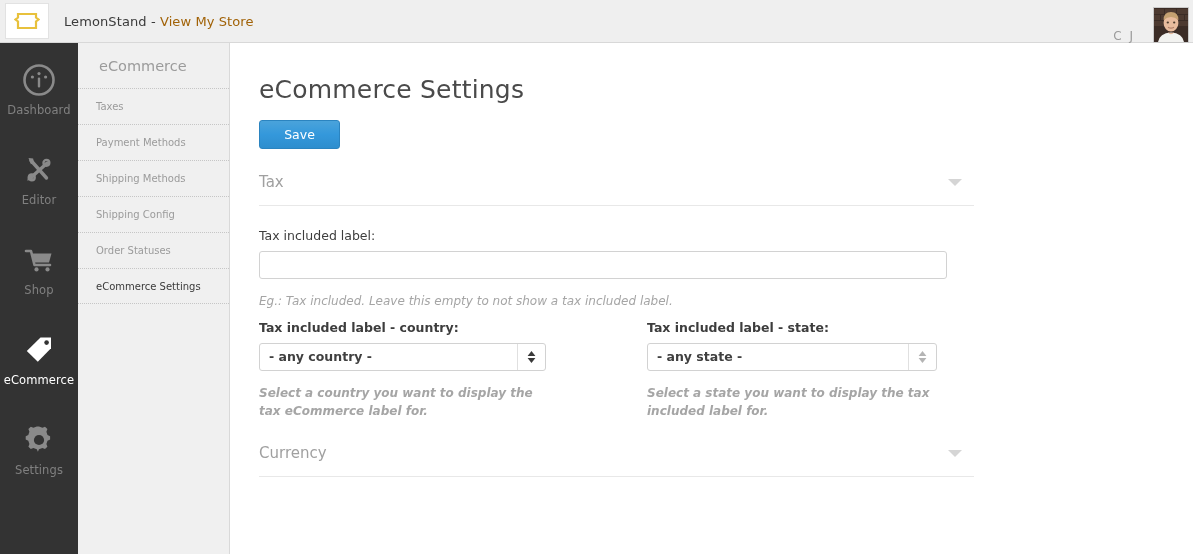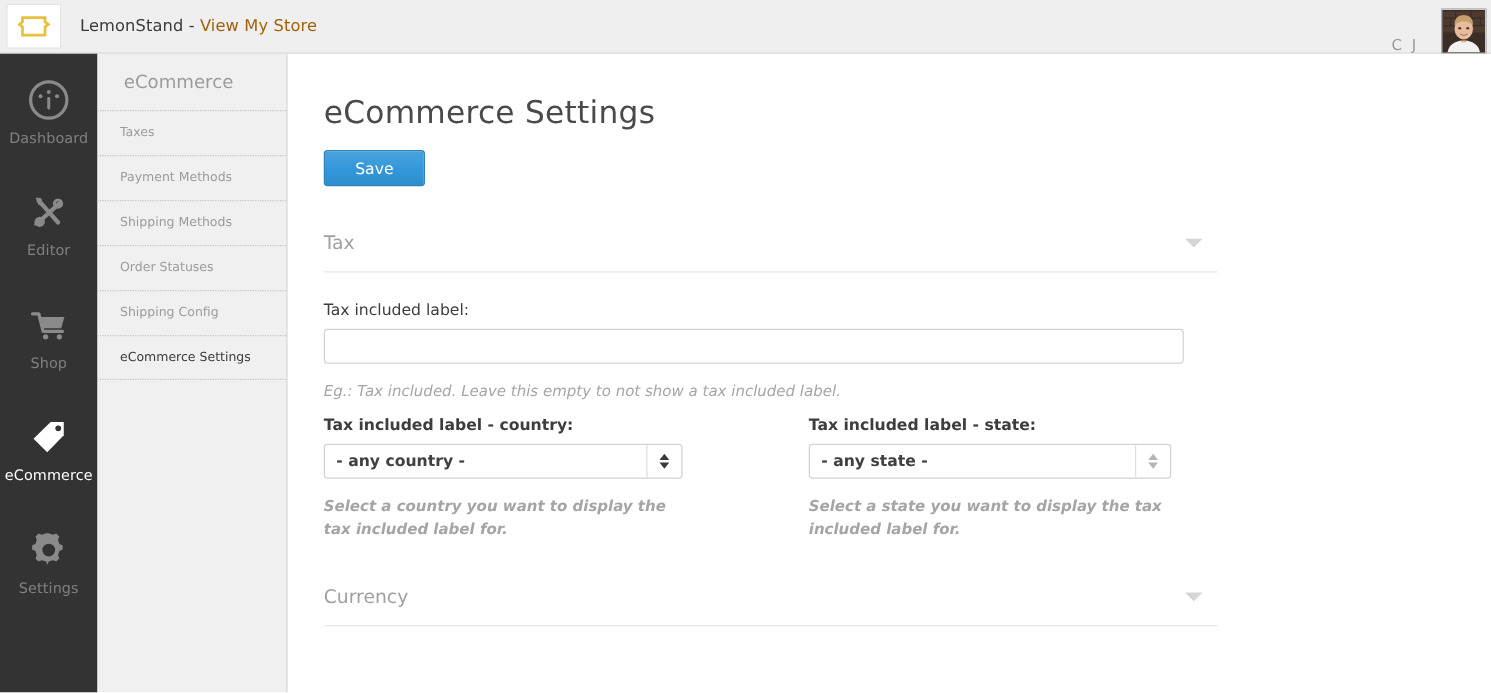--- a/index.html
+++ b/index.html
@@ -88,21 +88,21 @@
   }
   .save-button {
     display: inline-block; margin-top: 16px;
     width: 81px; height: 29px; line-height: 28px; text-align: center;
     font-size: 12.5px; color: #ffffff;
     background: linear-gradient(to bottom, #4aa3db 0%, #3498db 50%, #2e8ece 100%);
     border: 1px solid #2b84c0; border-radius: 3px; cursor: pointer;
   }
 
   .section-head {
-    width: 715px; margin-top: 36px; padding-bottom: 14px;
+    width: 715px; margin-top: 24px; padding-bottom: 14px;
     border-bottom: 1px solid #e8e8e8;
     display: flex; align-items: center; justify-content: space-between;
     cursor: pointer;
   }
   .section-head-title { font-size: 15px; color: #a0a0a0; }
   .caret { width: 0; height: 0;
     border-left: 7px solid transparent; border-right: 7px solid transparent;
     border-top: 7px solid #d5d5d5; margin-right: 12px; }
 
   .field-label {
@@ -250,22 +250,22 @@
       </div>
       <div class="nav-label">Settings</div>
     </div>
   </div>
 
   <div class="subnav">
     <div class="subnav-title">eCommerce</div>
     <div class="subnav-item">Taxes</div>
     <div class="subnav-item">Payment Methods</div>
     <div class="subnav-item">Shipping Methods</div>
+    <div class="subnav-item">Shipping Config</div>
     <div class="subnav-item">Order Statuses</div>
-    <div class="subnav-item">Shipping Config</div>
     <div class="subnav-item active last">eCommerce Settings</div>
   </div>
 
   <div class="content">
 
     <div class="page-title">eCommerce Settings</div>
 
     <div class="save-button">Save</div>
 
     
@@ -284,21 +284,21 @@
         <div class="col-label">Tax included label - country:</div>
         <div class="select-wrap narrow">
           <div class="select-value">- any country -</div>
           <div class="select-arrow">
             <svg width="11" height="16" viewBox="0 0 11 16">
               <path d="M5.5 2 L9.4 7 H1.6 Z" fill="#3a3a3a"></path>
               <path d="M5.5 14 L1.6 9 H9.4 Z" fill="#3a3a3a"></path>
             </svg>
           </div>
         </div>
-        <div class="select-hint">Select a country you want to display the tax included label for.</div>
+        <div class="select-hint">Select a country you want to display the tax eCommerce label for.</div>
       </div>
 
       <div class="col second">
         <div class="col-label">Tax included label - state:</div>
         <div class="select-wrap wide">
           <div class="select-value">- any state -</div>
           <div class="select-arrow">
             <svg width="11" height="16" viewBox="0 0 11 16">
               <path d="M5.5 2 L9.4 7 H1.6 Z" fill="#b4b4b4"></path>
               <path d="M5.5 14 L1.6 9 H9.4 Z" fill="#b4b4b4"></path>

